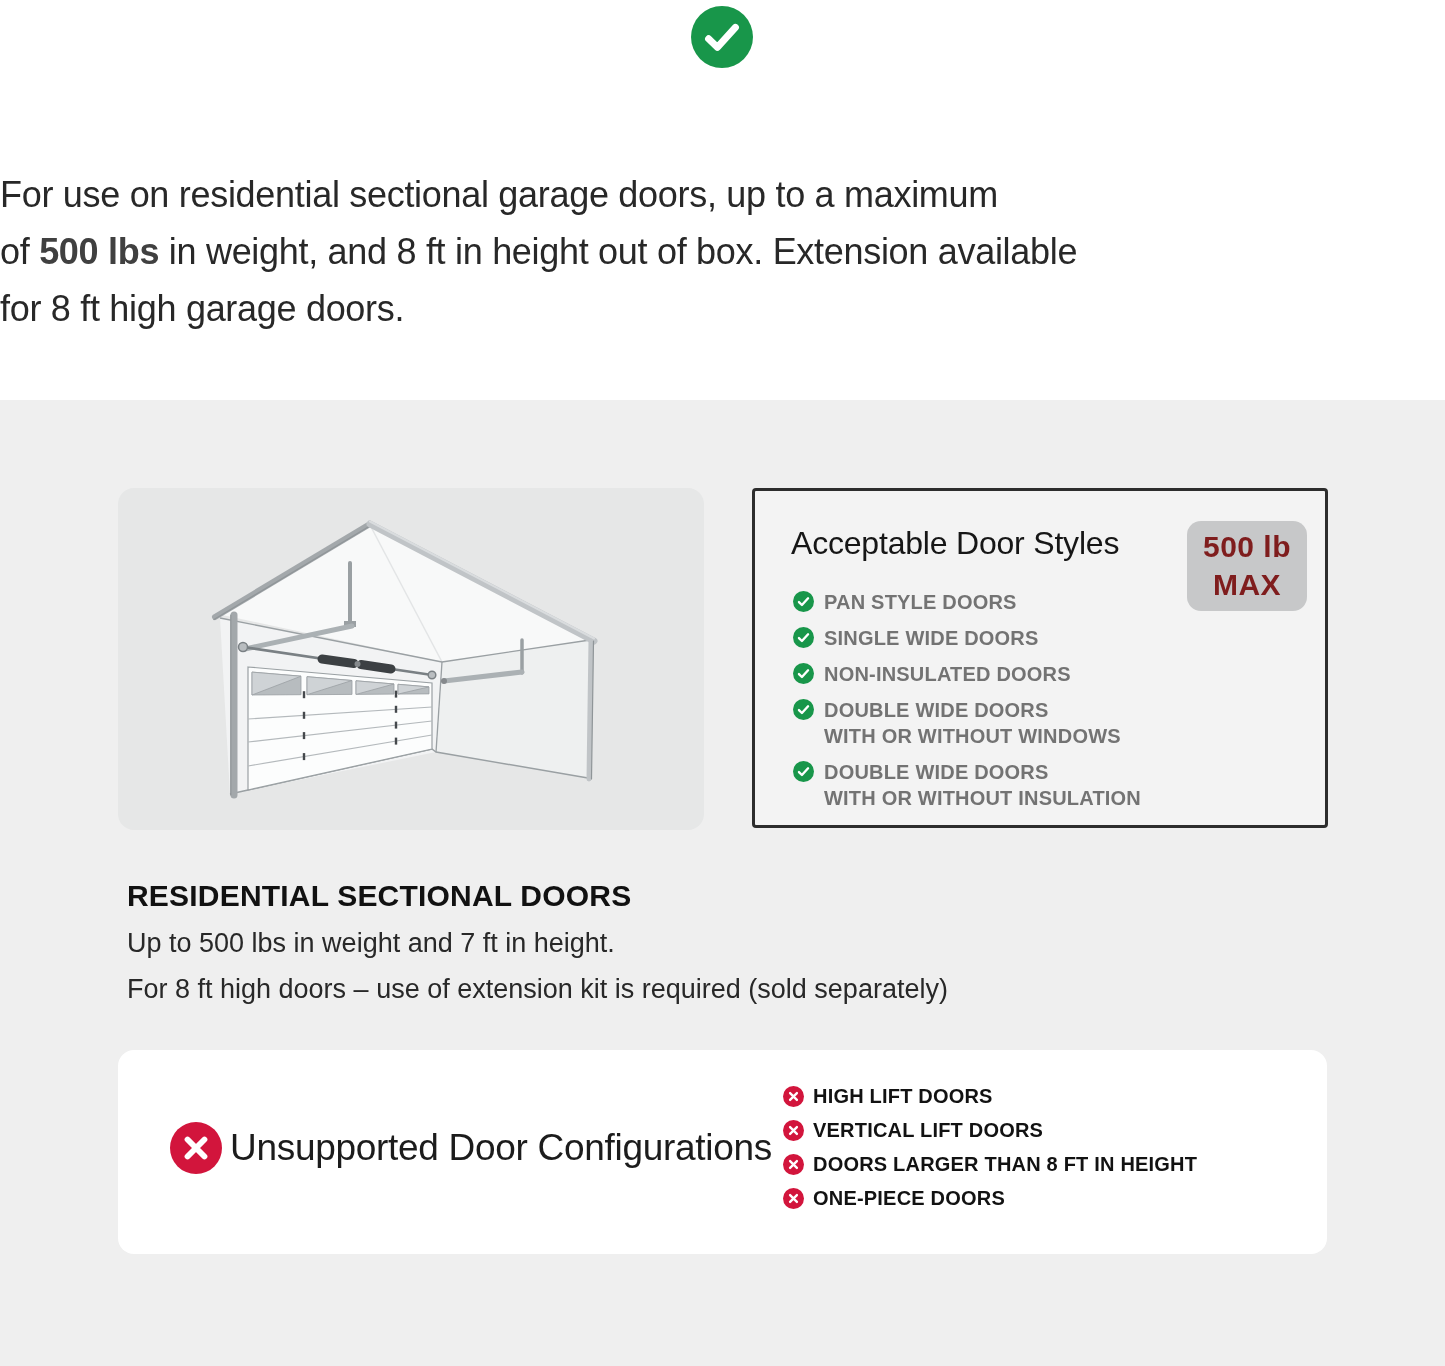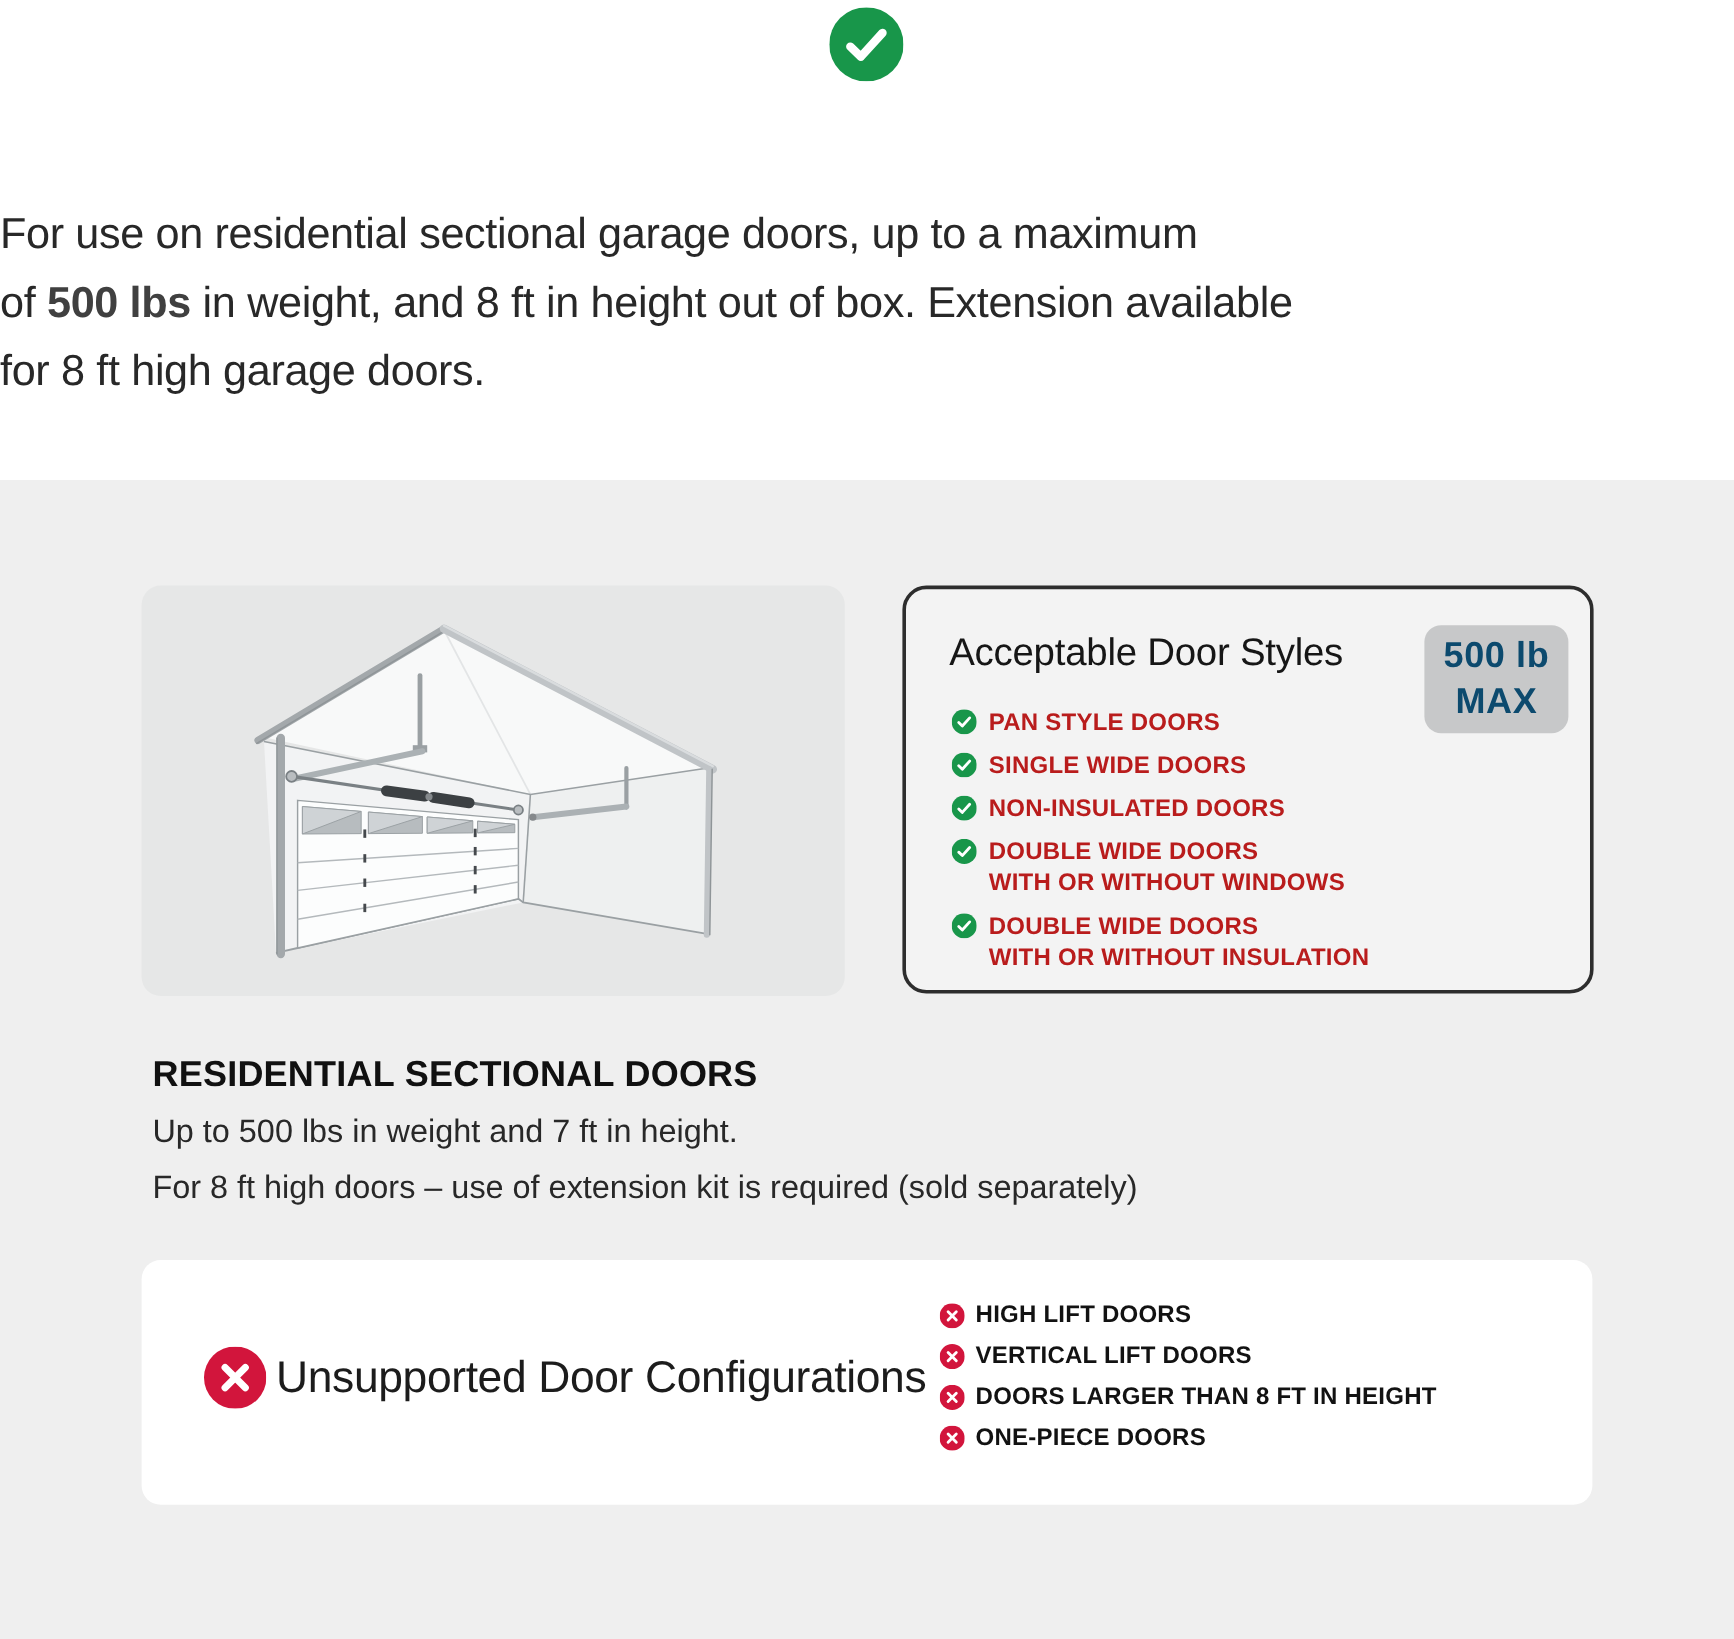--- a/index.html
+++ b/index.html
@@ -18,28 +18,28 @@
     font-size:36px;line-height:57px;color:#282828;letter-spacing:-0.3px}
   .page-subtitle strong{font-weight:700;color:#404040}
 
   .gray-section{position:absolute;left:0;top:400px;width:1445px;height:966px;background:var(--c-section)}
 
   .garage-card{position:absolute;left:118px;top:88px;width:586px;height:342px;
     background:var(--c-card);border-radius:16px;overflow:hidden}
   .garage-card svg{display:block;width:586px;height:342px}
 
   .styles-box{position:absolute;left:752px;top:88px;width:576px;height:340px;
-    background:var(--c-box);border:3px solid var(--c-border);border-radius:20px}
+    background:var(--c-box);border:3px solid var(--c-border);border-radius:4px}
   .styles-title{position:absolute;left:36px;top:34px;font-size:32px;color:#161616;letter-spacing:-0.2px}
   .weight-badge{position:absolute;top:30px;right:18px;width:120px;padding:7px 0;
-    background:var(--c-badge);border-radius:14px;text-align:center;color:#0c4a6e;
+    background:var(--c-badge);border-radius:14px;text-align:center;color:#7f1d1d;
     font-weight:700;font-size:30px;line-height:38px;letter-spacing:0.5px}
   .styles-list{position:absolute;left:38px;top:98px}
   .style-item{display:flex;gap:10px;margin-bottom:10px;font-size:20px;font-weight:700;
-    line-height:26px;color:#b91c1c;letter-spacing:0.2px}
+    line-height:26px;color:#737373;letter-spacing:0.2px}
   .ic{flex:none}
   .ic-s{width:21px;height:21px;margin-top:2px}
 
   .res-heading{position:absolute;left:127px;top:479px;font-size:30px;font-weight:700;
     color:#111;letter-spacing:0.2px}
   .res-line{position:absolute;left:127px;font-size:27px;color:#282828}
   .res-line-1{top:528px}
   .res-line-2{top:574px}
 
   .unsupported-box{position:absolute;left:118px;top:650px;width:1209px;height:204px;

